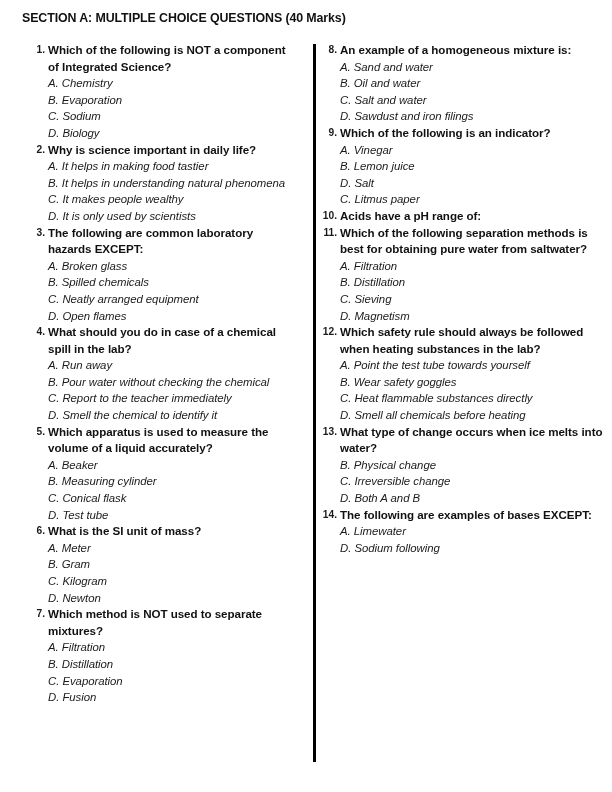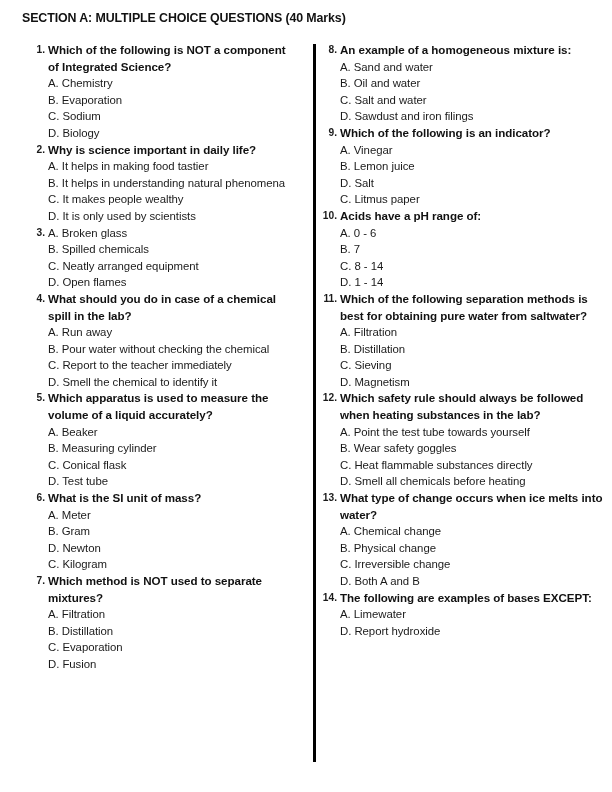--- a/index.html
+++ b/index.html
@@ -89,20 +89,21 @@
     font-weight: bold;
     line-height: 16.6px;
     color: #111111;
     margin: 0;
     letter-spacing: -0.05px;
   }
   ul.options {
     list-style: none;
     margin: 0;
     padding: 0;
+    font-style: italic;
   }
   li.option {
     font-size: 11.4px;
     font-weight: normal;
     line-height: 16.6px;
     color: #1a1a1a;
     margin: 0;
     letter-spacing: -0.05px;
   }
 </style>
@@ -133,20 +134,21 @@
             <div class="qtext">Why is science important in daily life?</div>
             <ul class="options">
               <li class="option">A. It helps in making food tastier</li>
               <li class="option">B. It helps in understanding natural phenomena</li>
               <li class="option">C. It makes people wealthy</li>
               <li class="option">D. It is only used by scientists</li>
             </ul>
           </li>
           <li class="question">
             <span class="qnum">3.</span>
+            <div class="qtext">The following are common laboratory hazards EXCEPT:</div>
             <ul class="options">
               <li class="option">A. Broken glass</li>
               <li class="option">B. Spilled chemicals</li>
               <li class="option">C. Neatly arranged equipment</li>
               <li class="option">D. Open flames</li>
             </ul>
           </li>
           <li class="question">
             <span class="qnum">4.</span>
             <div class="qtext">What should you do in case of a chemical spill in the lab?</div>
@@ -166,22 +168,22 @@
               <li class="option">C. Conical flask</li>
               <li class="option">D. Test tube</li>
             </ul>
           </li>
           <li class="question">
             <span class="qnum">6.</span>
             <div class="qtext">What is the SI unit of mass?</div>
             <ul class="options">
               <li class="option">A. Meter</li>
               <li class="option">B. Gram</li>
+              <li class="option">C. Kilogram</li>
               <li class="option">D. Newton</li>
-              <li class="option">C. Kilogram</li>
             </ul>
           </li>
           <li class="question">
             <span class="qnum">7.</span>
             <div class="qtext">Which method is NOT used to separate mixtures?</div>
             <ul class="options">
               <li class="option">A. Filtration</li>
               <li class="option">B. Distillation</li>
               <li class="option">C. Evaporation</li>
               <li class="option">D. Fusion</li>
@@ -207,26 +209,20 @@
             <ul class="options">
               <li class="option">A. Vinegar</li>
               <li class="option">B. Lemon juice</li>
               <li class="option">D. Salt</li>
               <li class="option">C. Litmus paper</li>
             </ul>
           </li>
           <li class="question">
             <span class="qnum">10.</span>
             <div class="qtext">Acids have a pH range of:</div>
-            <ul class="options">
-              <li class="option">A. 0 - 6</li>
-              <li class="option">B. 7</li>
-              <li class="option">C. 8 - 14</li>
-              <li class="option">D. 1 - 14</li>
-            </ul>
           </li>
           <li class="question">
             <span class="qnum">11.</span>
             <div class="qtext">Which of the following separation methods is best for obtaining pure water from saltwater?</div>
             <ul class="options">
               <li class="option">A. Filtration</li>
               <li class="option">B. Distillation</li>
               <li class="option">C. Sieving</li>
               <li class="option">D. Magnetism</li>
             </ul>
@@ -238,31 +234,30 @@
               <li class="option">A. Point the test tube towards yourself</li>
               <li class="option">B. Wear safety goggles</li>
               <li class="option">C. Heat flammable substances directly</li>
               <li class="option">D. Smell all chemicals before heating</li>
             </ul>
           </li>
           <li class="question">
             <span class="qnum">13.</span>
             <div class="qtext">What type of change occurs when ice melts into water?</div>
             <ul class="options">
-              <li class="option">A. Chemical change</li>
               <li class="option">B. Physical change</li>
               <li class="option">C. Irreversible change</li>
               <li class="option">D. Both A and B</li>
             </ul>
           </li>
           <li class="question">
             <span class="qnum">14.</span>
             <div class="qtext">The following are examples of bases EXCEPT:</div>
             <ul class="options">
               <li class="option">A. Limewater</li>
-              <li class="option">D. Report hydroxide</li>
+              <li class="option">D. Sodium following</li>
             </ul>
           </li>
         </ol>
     </div>
   </div>
 
 </div>
 
 </body></html>

